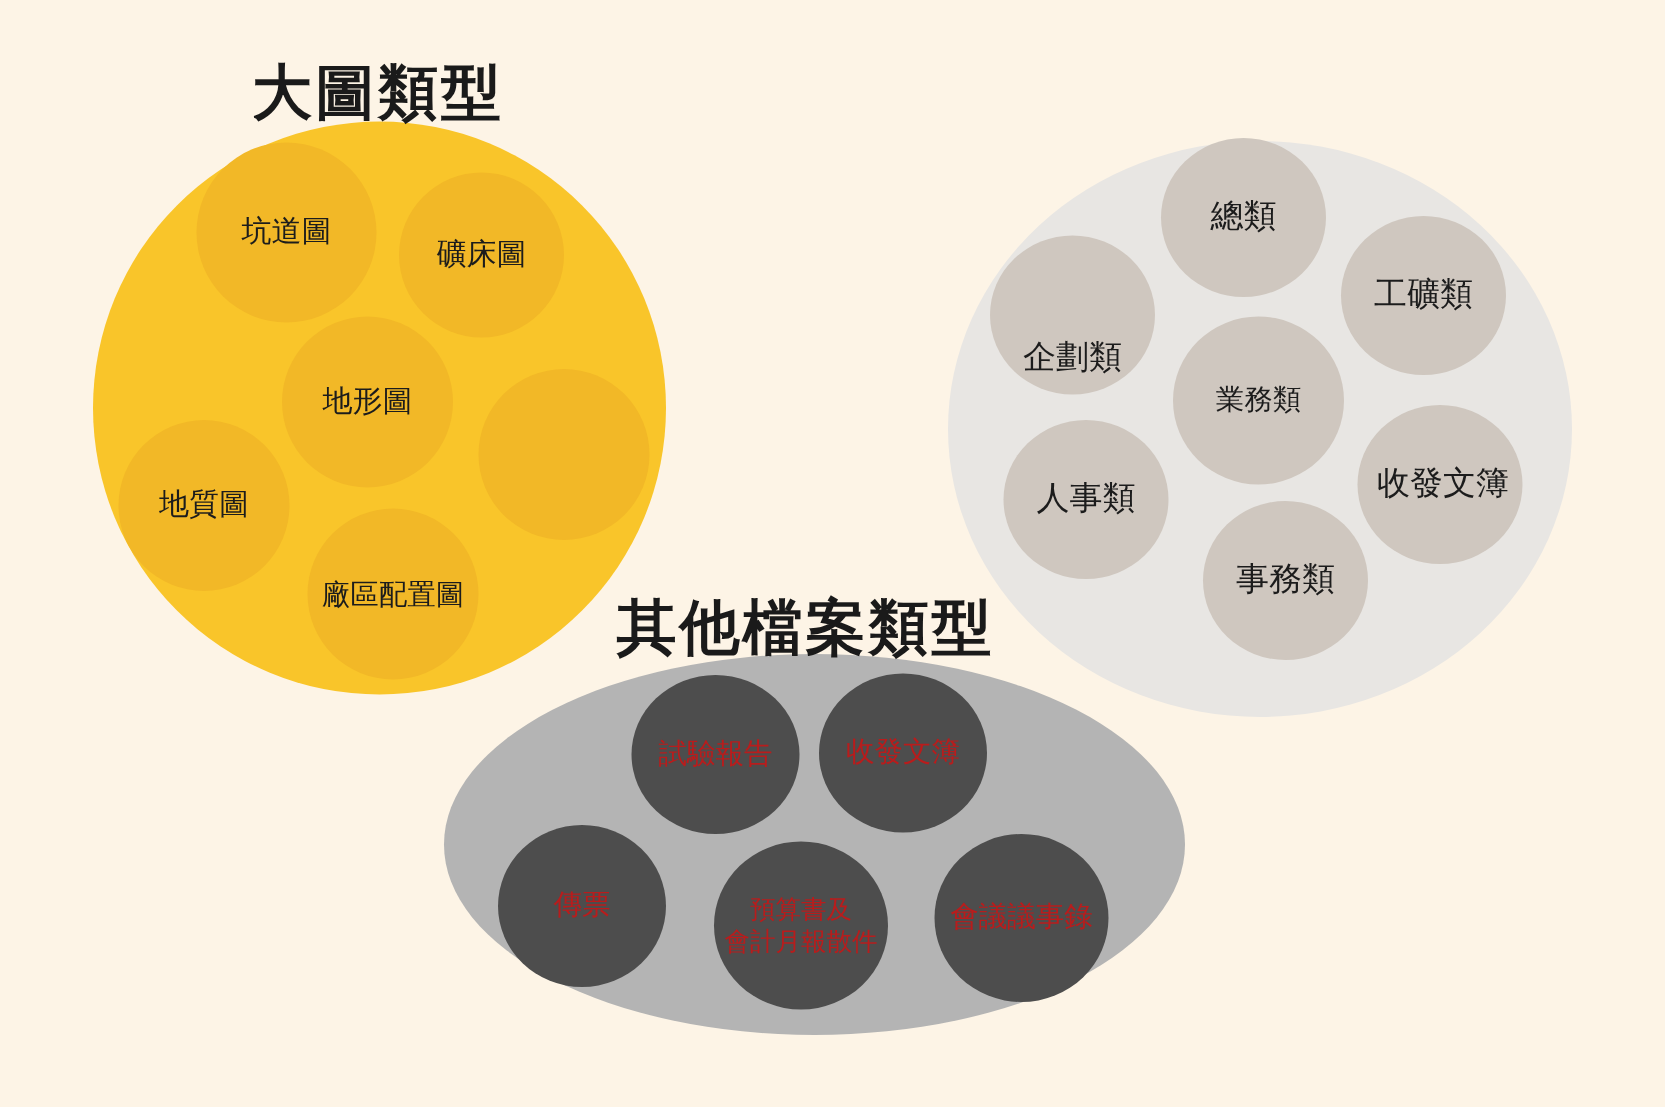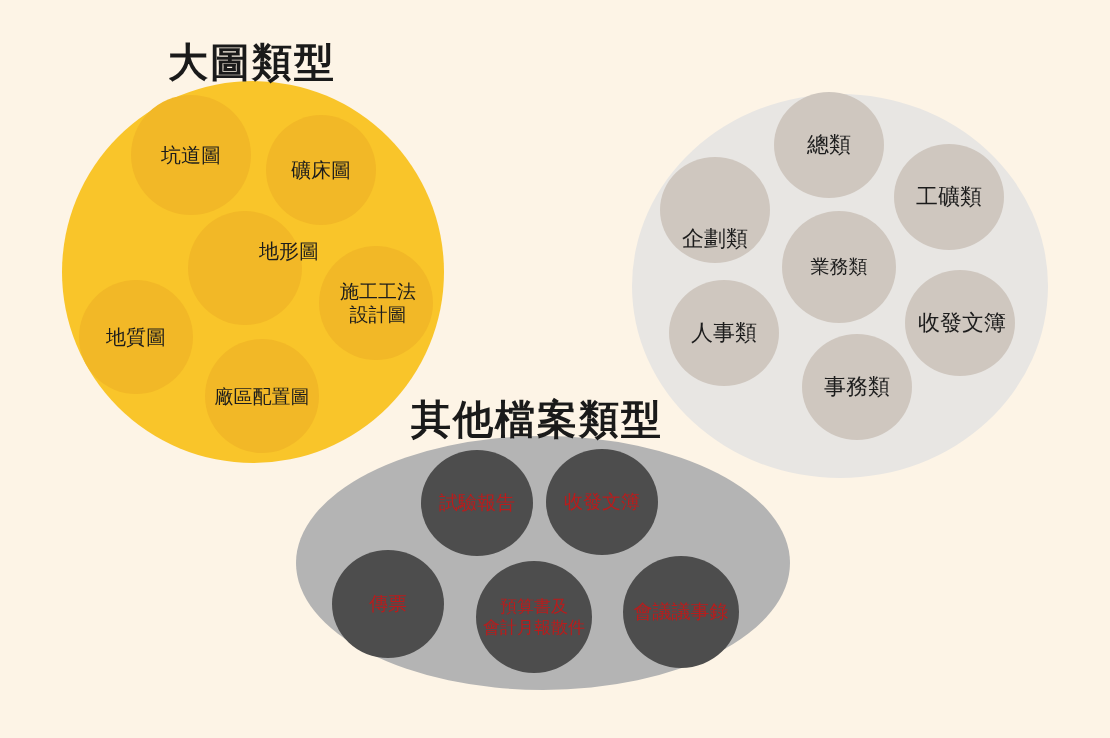--- a/index.html
+++ b/index.html
@@ -99,23 +99,21 @@
       <ellipse cx="534" cy="617" rx="58" ry="56" fill="#4d4d4d"></ellipse>
       <ellipse cx="681" cy="612" rx="58" ry="56" fill="#4d4d4d"></ellipse>
     </g>
   </svg>
 
   <div class="group-title title-major">大圖類型</div>
   <div class="group-title title-other">其他檔案類型</div>
 
   <div class="node-label dark s-20" style="left:191px; top:155px;">坑道圖</div>
   <div class="node-label dark s-20" style="left:321px; top:170px;">礦床圖</div>
-  <div class="node-label dark s-20" style="left:245px; top:251px;margin-left:44px;">地形圖</div>
-  <div class="node-label dark s-19" style="left:378px; top:303px;">施工工法
-設計圖</div>
+  <div class="node-label dark s-20" style="left:245px; top:268px;">地形圖</div>
   <div class="node-label dark s-20" style="left:136px; top:337px;">地質圖</div>
   <div class="node-label dark s-19" style="left:262px; top:397px;">廠區配置圖</div>
 
   <div class="node-label dark s-18" style="left:829px; top:145px;">總類</div>
   <div class="node-label dark s-18" style="left:715px; top:210px;margin-top:29px;">企劃類</div>
   <div class="node-label dark s-18" style="left:949px; top:197px;">工礦類</div>
   <div class="node-label dark s-19" style="left:839px; top:267px;">業務類</div>
   <div class="node-label dark s-18" style="left:724px; top:333px;">人事類</div>
   <div class="node-label dark s-18" style="left:962px; top:323px;">收發文簿</div>
   <div class="node-label dark s-18" style="left:857px; top:387px;">事務類</div>

